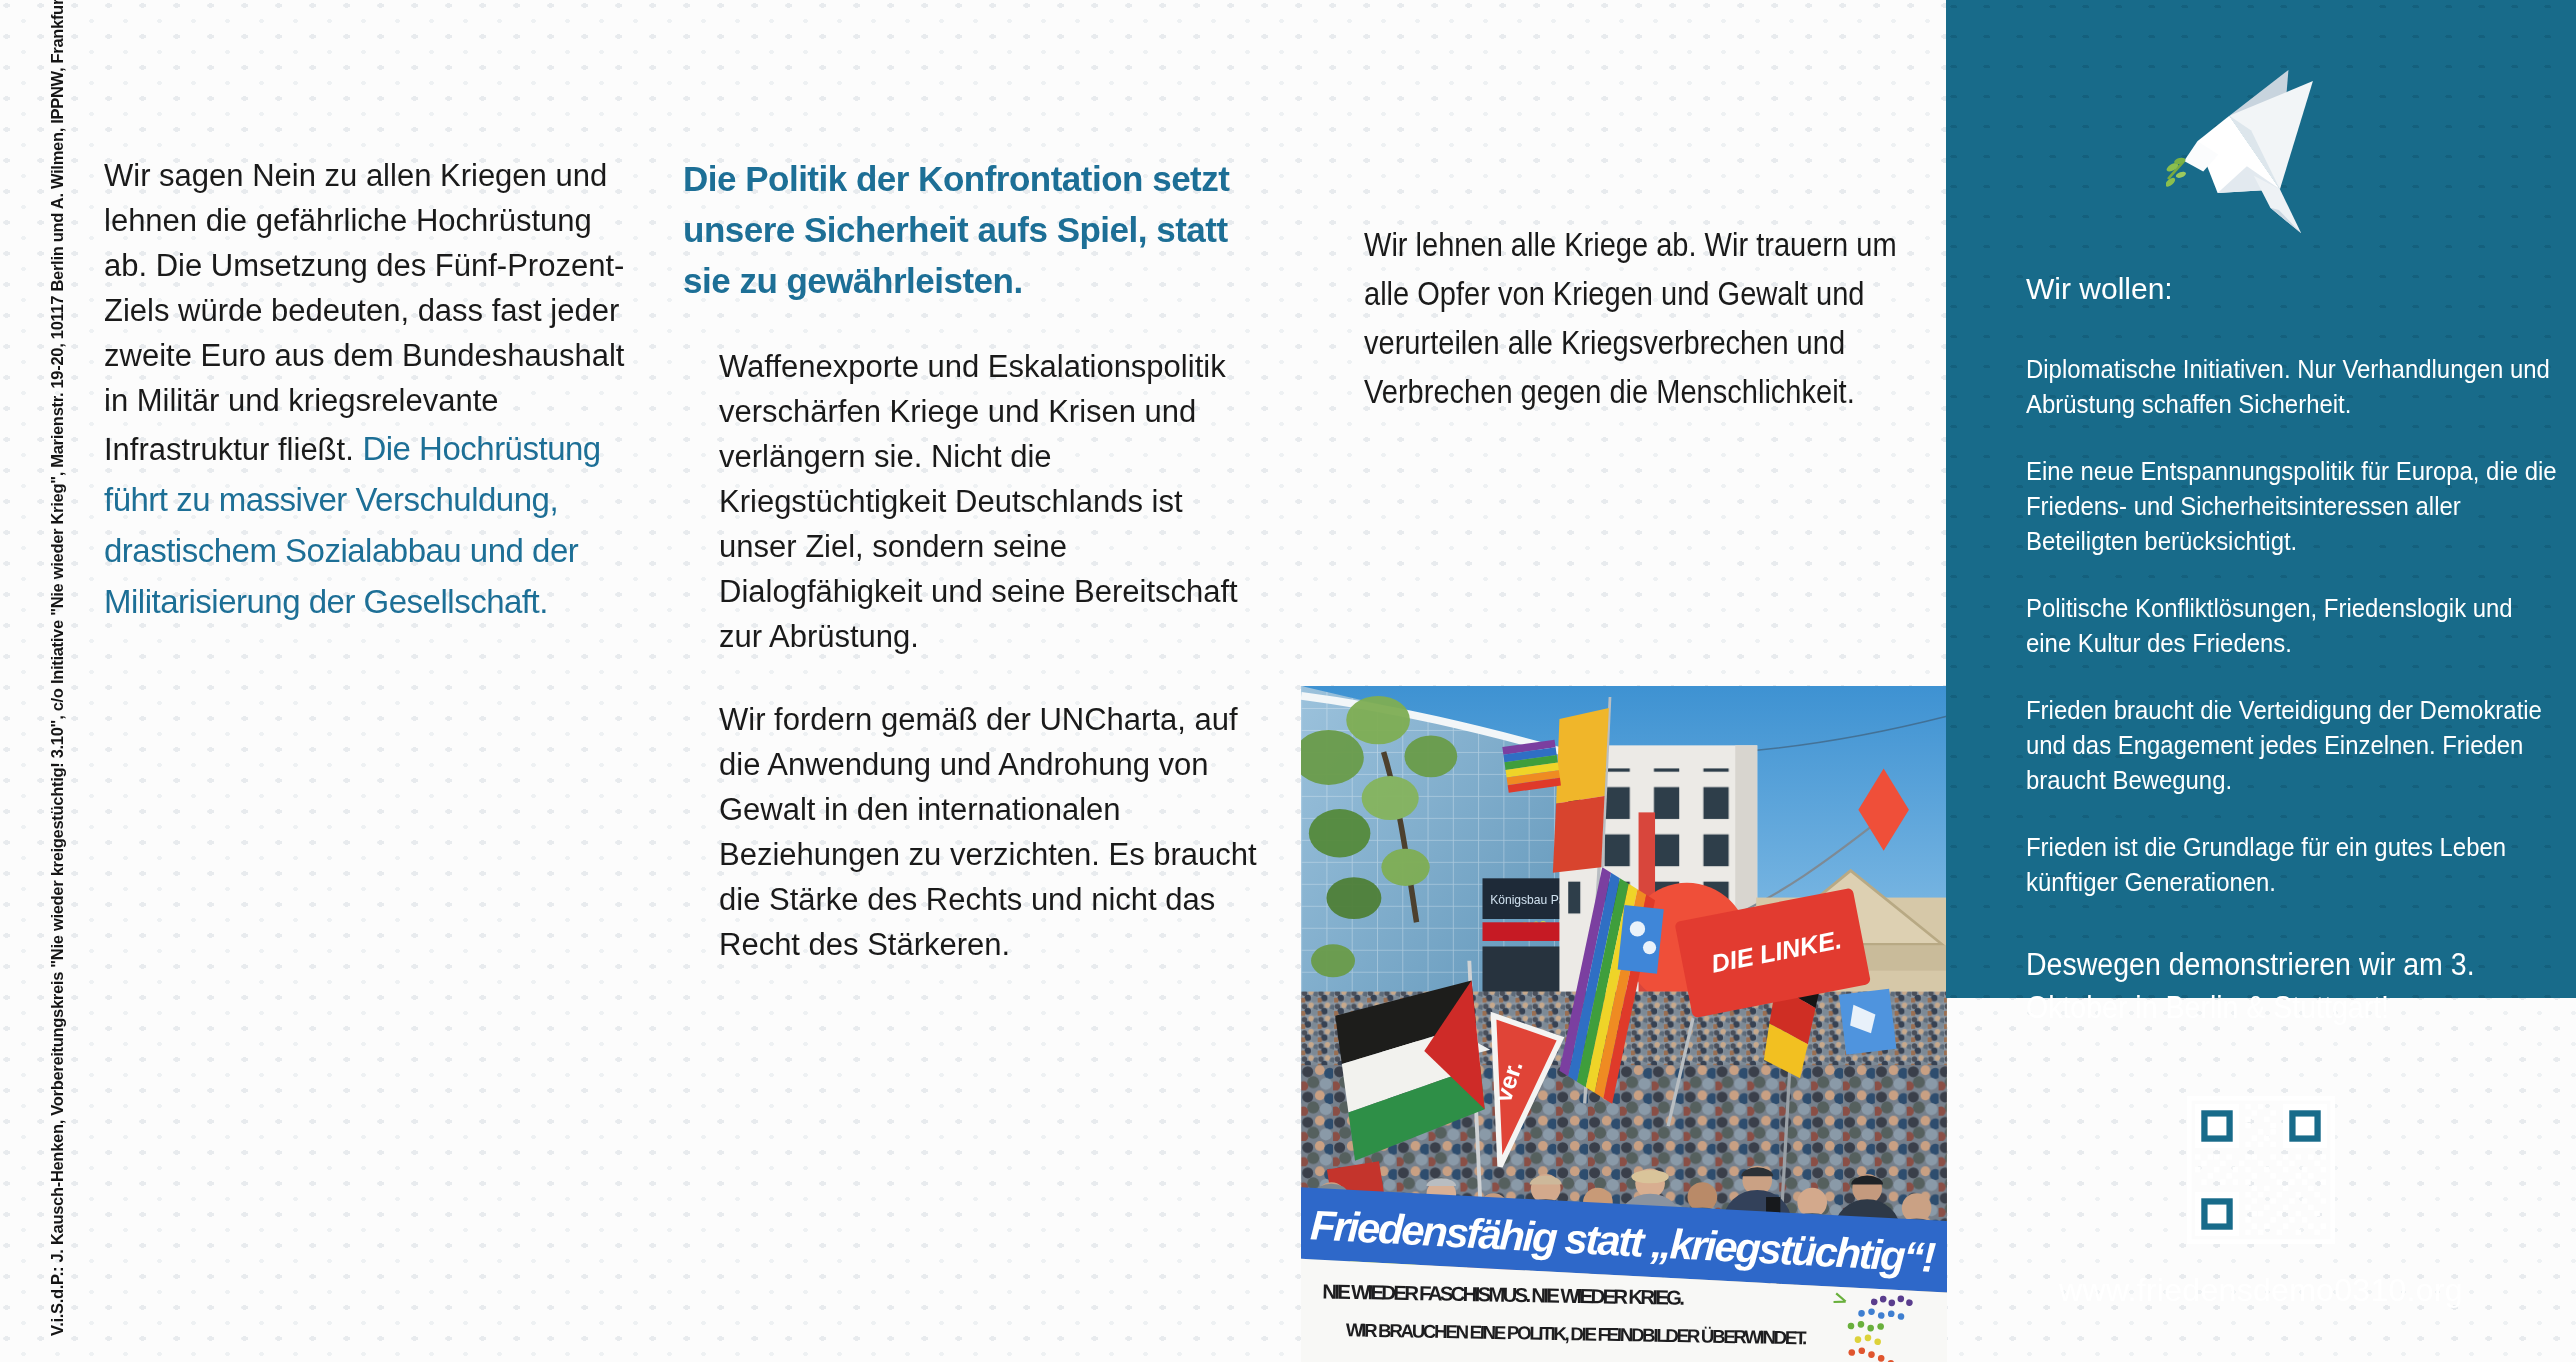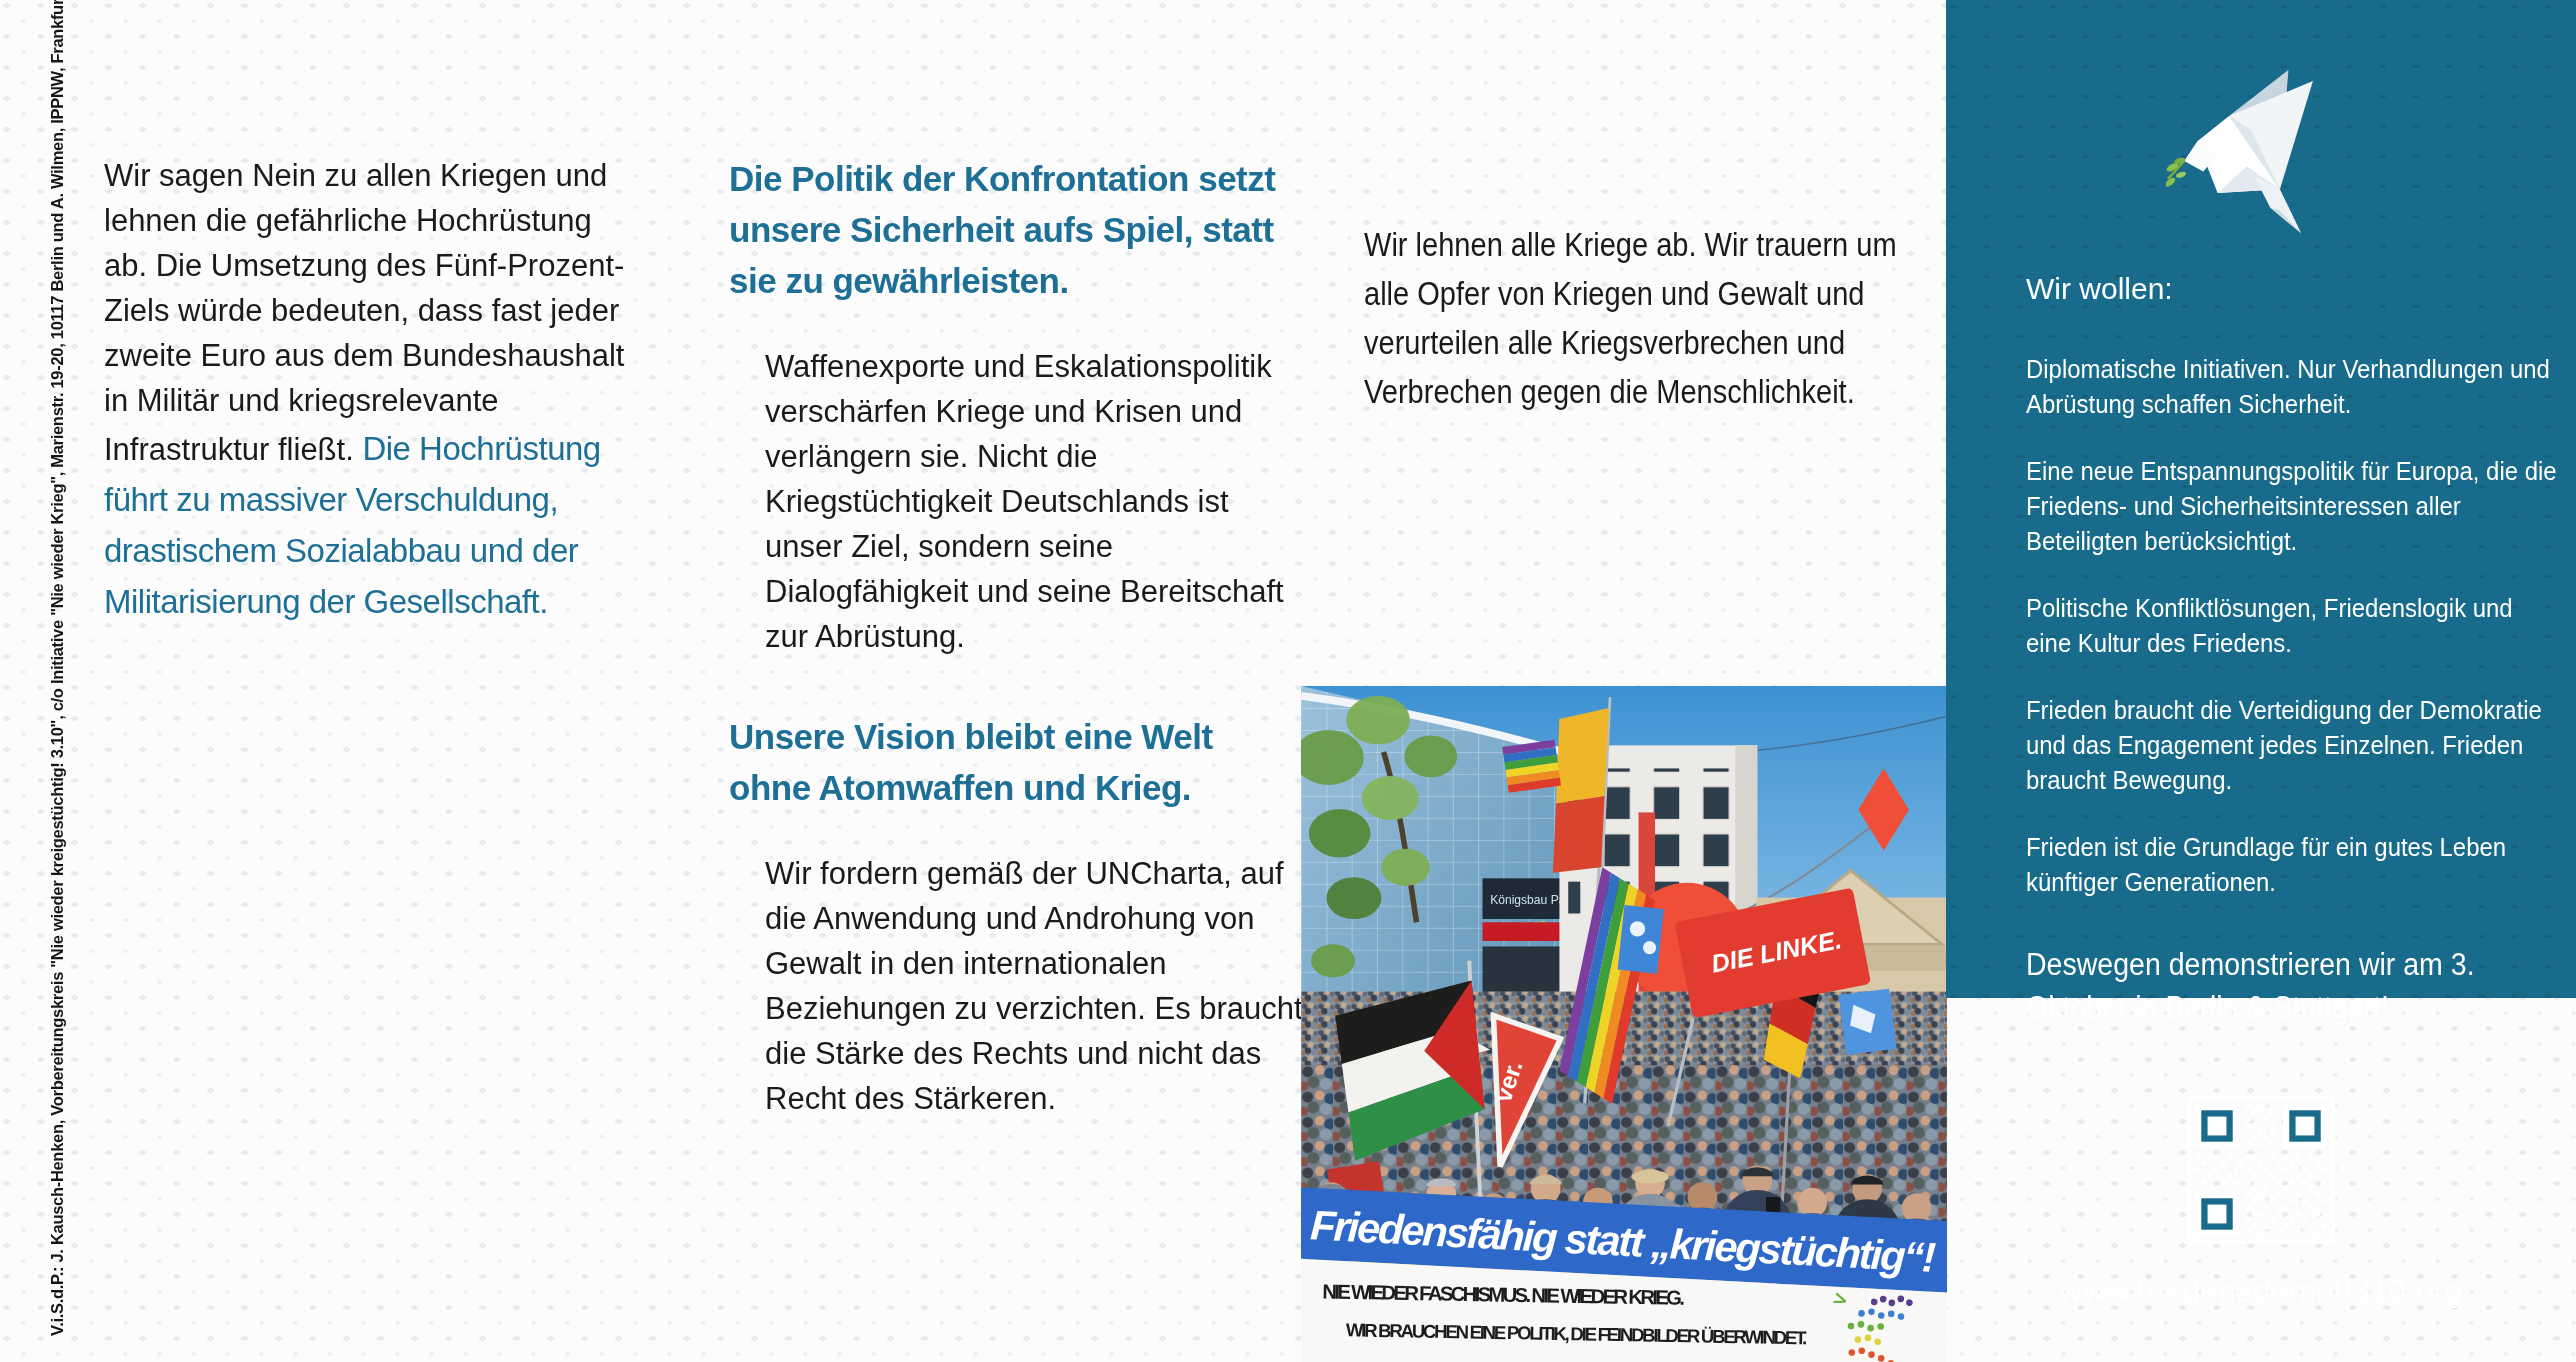--- a/index.html
+++ b/index.html
@@ -20,21 +20,21 @@
     transform:rotate(-90deg);transform-origin:0 0;
     font-size:16.5px;font-weight:700;letter-spacing:-0.3px;white-space:nowrap;color:#151515;
   }
   .col{position:absolute;}
   .col p{margin:0;}
   .body-text{font-size:31px;line-height:45px;color:var(--ink);}
   .hl{font-weight:400;color:var(--accent);font-size:33px;line-height:51px;letter-spacing:-0.5px;text-align:center;}
   .headline{font-weight:800;color:var(--accent);font-size:35px;line-height:51px;letter-spacing:-0.5px;margin:0;}
   #col1{left:104px;top:153px;width:530px;}
   #col1 .p2{margin-top:55px;}
-  #col2{left:729px;top:153px;width:574px;}
+  #col2{left:683px;top:153px;width:574px;}
   #col2 .para{margin-top:38px;margin-left:36px;}
   #col2 .h2{margin-top:52px;}
   #col3{left:1364px;top:220px;width:637px;transform:scaleX(0.88);transform-origin:left top;}
   #col3 p{font-size:33px;line-height:49px;}
   .photo{position:absolute;left:1301px;top:686px;width:646px;height:677px;}
   .panel{
     position:absolute;left:1946px;top:0;width:630px;height:998px;
     background-color:var(--panelBg);color:#fff;
   }
   .panel .dots{
@@ -56,21 +56,20 @@
 
 <div class="imprint">V.i.S.d.P.: J. Kausch-Henken, Vorbereitungskreis "Nie wieder kreigestüchtig! 3.10", c/o Initiative "Nie wieder Krieg", Marienstr. 19-20, 10117 Berlin und A. Wilmen, IPPNW, Frankfurter Allee 3, 10247 Berlin</div>
 
 <div class="col" id="col1">
   <p class="body-text"><span>Wir sagen Nein zu allen Kriegen und lehnen die gefährliche Hochrüstung ab. Die Umsetzung des Fünf-Prozent-Ziels würde bedeuten, dass fast jeder zweite Euro aus dem Bundeshaushalt in Militär und kriegsrelevante Infrastruktur fließt. </span><span class="hl">Die Hochrüstung führt zu massiver Verschuldung, drastischem Sozialabbau und der Militarisierung der Gesellschaft.</span></p>
 </div>
 
 <div class="col" id="col2">
   <p class="headline">Die Politik der Konfrontation setzt unsere Sicherheit aufs Spiel, statt sie zu gewährleisten.</p>
   <p class="body-text para">Waffenexporte und Eskalationspolitik verschärfen Kriege und Krisen und verlängern sie. Nicht die Kriegstüchtigkeit Deutschlands ist unser Ziel, sondern seine Dialogfähigkeit und seine Bereitschaft zur Abrüstung.</p>
-  <p class="headline h2">Unsere Vision bleibt eine Welt ohne Atomwaffen und Krieg.</p>
   <p class="body-text para">Wir fordern gemäß der UNCharta, auf die Anwendung und Androhung von Gewalt in den internationalen Beziehungen zu verzichten. Es braucht die Stärke des Rechts und nicht das Recht des Stärkeren.</p>
 </div>
 
 <div class="col" id="col3">
   <p class="body-text">Wir lehnen alle Kriege ab. Wir trauern um alle Opfer von Kriegen und Gewalt und verurteilen alle Kriegsverbrechen und Verbrechen gegen die Menschlichkeit.</p>
 </div>
 
 <div class="photo">
 <svg width="646" height="677" viewBox="0 0 1175 1232" xmlns="http://www.w3.org/2000/svg">
   <defs>

